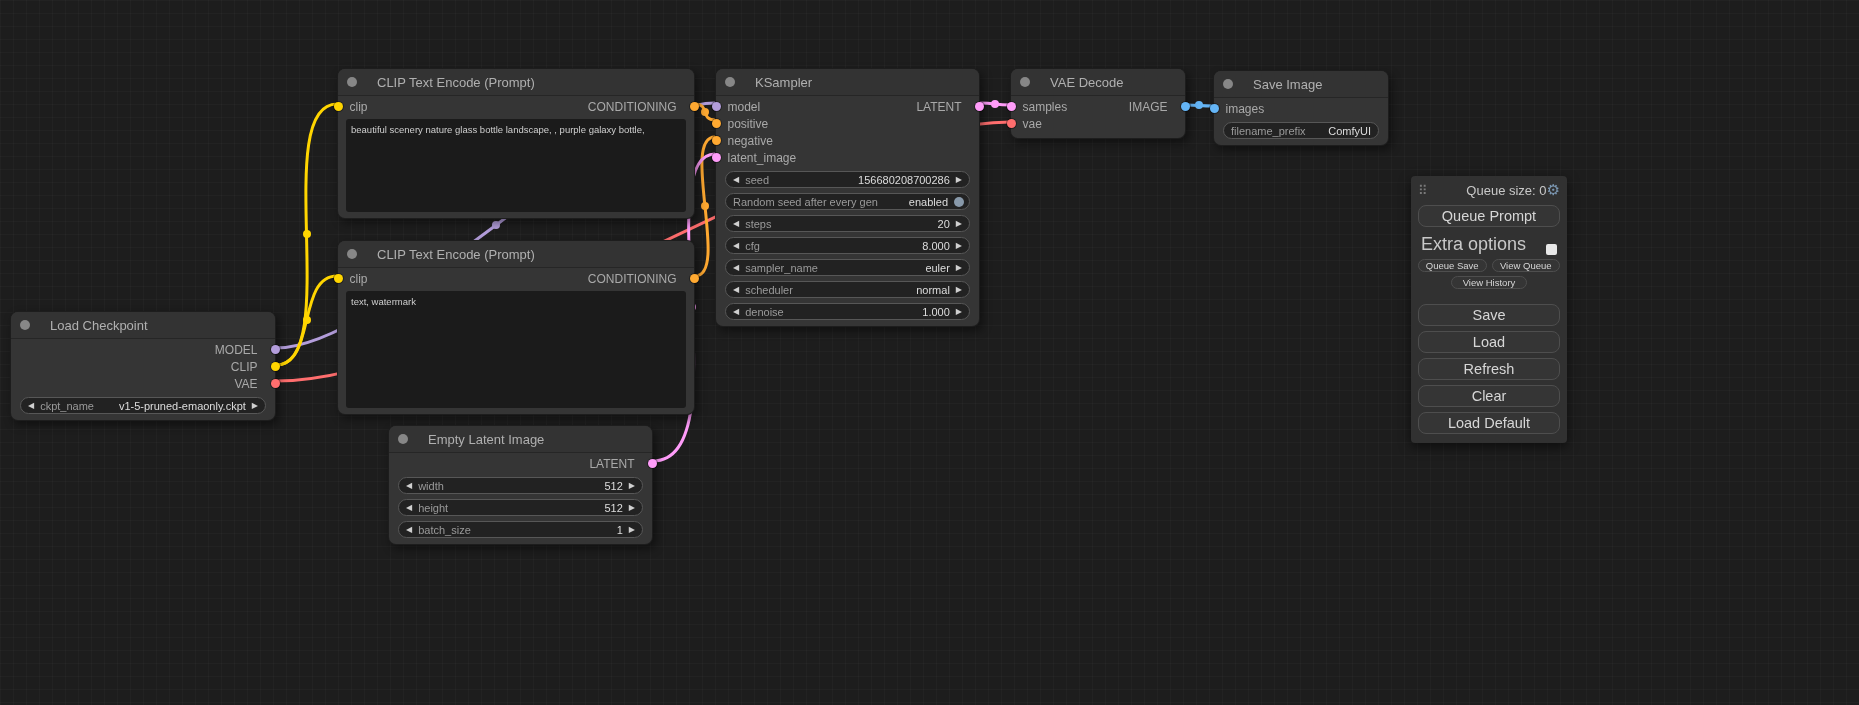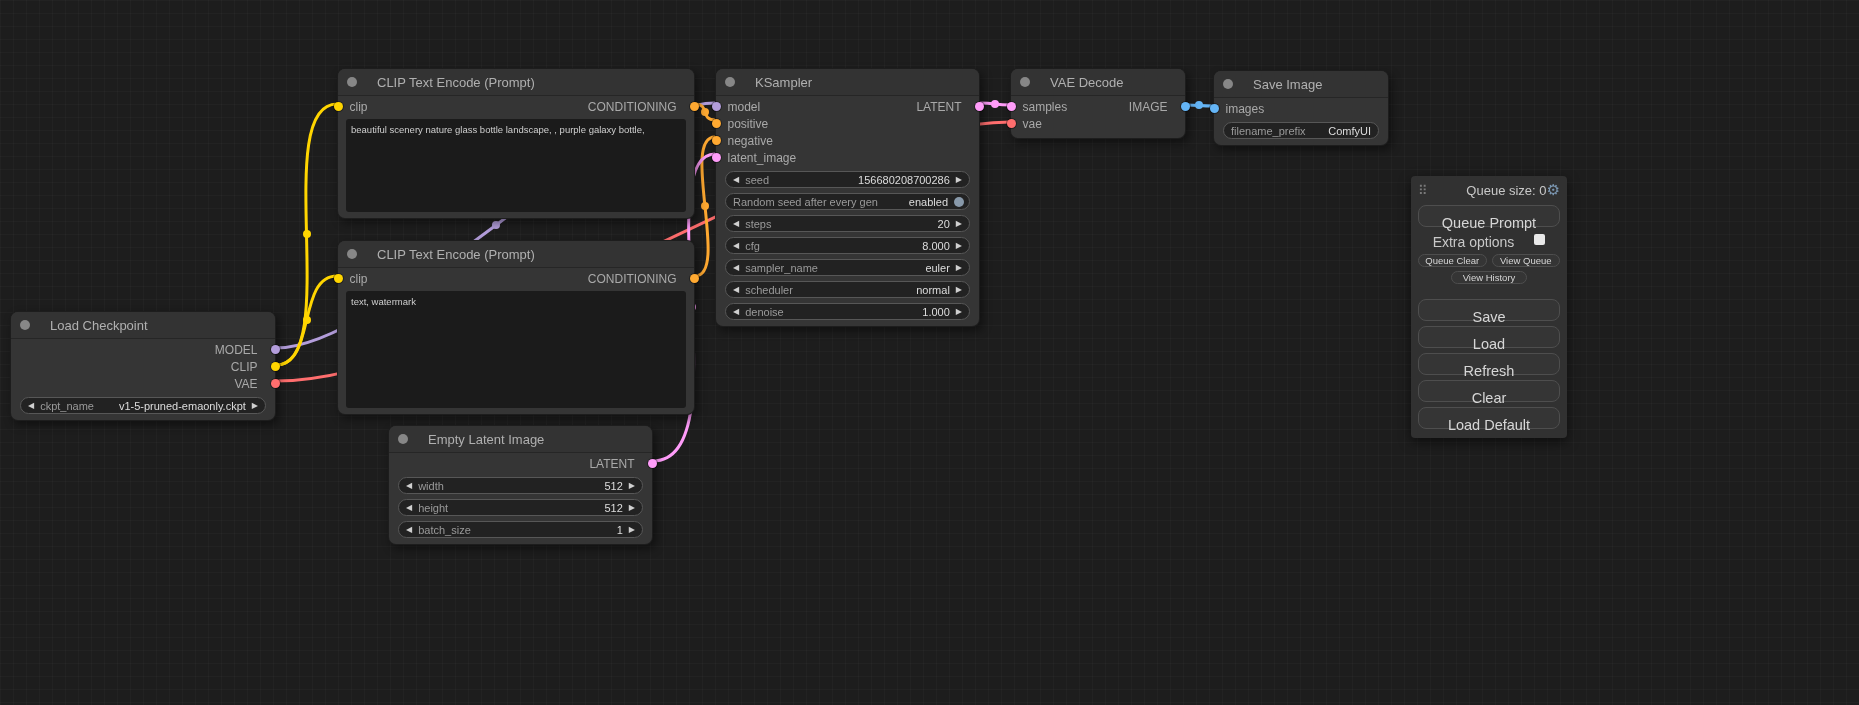--- a/index.html
+++ b/index.html
@@ -55,22 +55,22 @@
     padding:4px 7px 9px;box-sizing:border-box;color:#c8c8c8;
   }
   .qp-header{display:flex;align-items:center;height:20px;}
   .drag-handle{color:#7a7a7a;font-size:13px;cursor:grab;flex:none;}
   .queue-size{flex:1;text-align:right;font-size:13px;color:#c8c8c8;}
   .gear{font-size:15px;cursor:pointer;flex:none;}
   .qp-btn{
     display:block;width:100%;background:#353535;border:1px solid #4e4e4e;
     border-radius:8px;color:#d6d6d6;font-family:inherit;cursor:pointer;box-sizing:border-box;
   }
-  .qp-btn.big{height:22px;font-size:14.5px;margin-top:5px;padding:8px;line-height:19px;}
-  .extra-row{display:flex;align-items:flex-start;justify-content:center;gap:20px;margin-top:7px;font-size:14px;}
+  .qp-btn.big{height:22px;font-size:14.5px;margin-top:5px;padding:0;line-height:19px;}
+  .extra-row{display:flex;align-items:flex-end;justify-content:center;gap:20px;margin-top:7px;font-size:18px;}
   .checkbox{width:11px;height:11px;background:#e8e8e8;border-radius:2px;display:inline-block;cursor:pointer;}
   .small-row{display:flex;gap:5px;margin-top:4px;justify-content:center;}
   .qp-btn.small{width:auto;flex:1;height:13px;font-size:9.5px;border-radius:7px;padding:0 5px;line-height:10px;margin:0;}
   .small-row.center .qp-btn.small{flex:none;width:76px;}
   .gap{height:10px;}
 </style>
 </head>
 <body>
 
 <div class="canvas">
@@ -329,21 +329,21 @@
       <span class="drag-handle">⠿</span>
       <span class="queue-size">Queue size: 0</span>
       <span class="gear" style="color: rgb(124, 152, 179);">⚙</span>
     </div>
     <button class="qp-btn big">Queue Prompt</button>
     <div class="extra-row">
       <span>Extra options</span>
       <span class="checkbox"></span>
     </div>
     <div class="small-row">
-      <button class="qp-btn small">Queue Clear</button>
+      <button class="qp-btn small">Queue Save</button>
       <button class="qp-btn small">View Queue</button>
     </div>
     <div class="small-row center">
       <button class="qp-btn small">View History</button>
     </div>
     <div class="gap"></div>
     <button class="qp-btn big">Save</button>
     <button class="qp-btn big">Load</button>
     <button class="qp-btn big">Refresh</button>
     <button class="qp-btn big">Clear</button>

